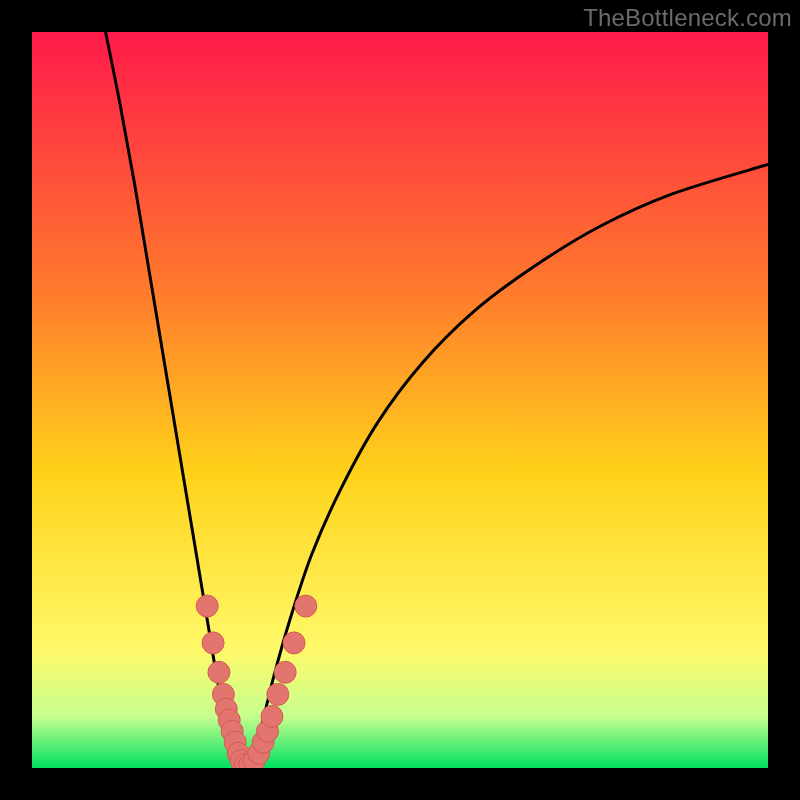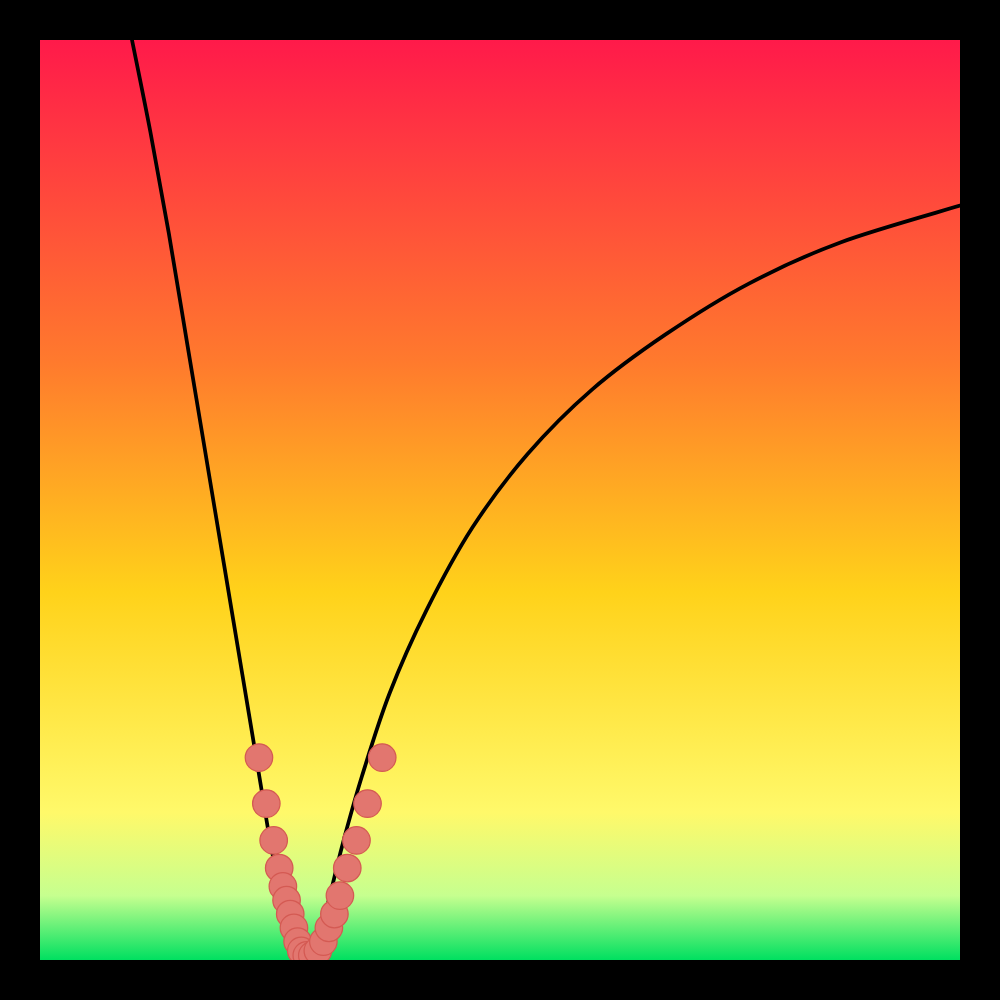--- a/index.html
+++ b/index.html
@@ -78,13 +78,14 @@
           <circle cx="231.10" cy="710.24" r="11" fill="#e2766f" stroke="#d45a53" stroke-width="1"></circle>
           <circle cx="235.52" cy="699.20" r="11" fill="#e2766f" stroke="#d45a53" stroke-width="1"></circle>
           <circle cx="239.94" cy="684.48" r="11" fill="#e2766f" stroke="#d45a53" stroke-width="1"></circle>
           <circle cx="245.82" cy="662.40" r="11" fill="#e2766f" stroke="#d45a53" stroke-width="1"></circle>
           <circle cx="253.18" cy="640.32" r="11" fill="#e2766f" stroke="#d45a53" stroke-width="1"></circle>
           <circle cx="262.02" cy="610.88" r="11" fill="#e2766f" stroke="#d45a53" stroke-width="1"></circle>
           <circle cx="273.79" cy="574.08" r="11" fill="#e2766f" stroke="#d45a53" stroke-width="1"></circle>
         </g>
     </svg>
   </div>
+  <div class="watermark">TheBottleneck.com</div>
 </div>
 
 </body></html>

